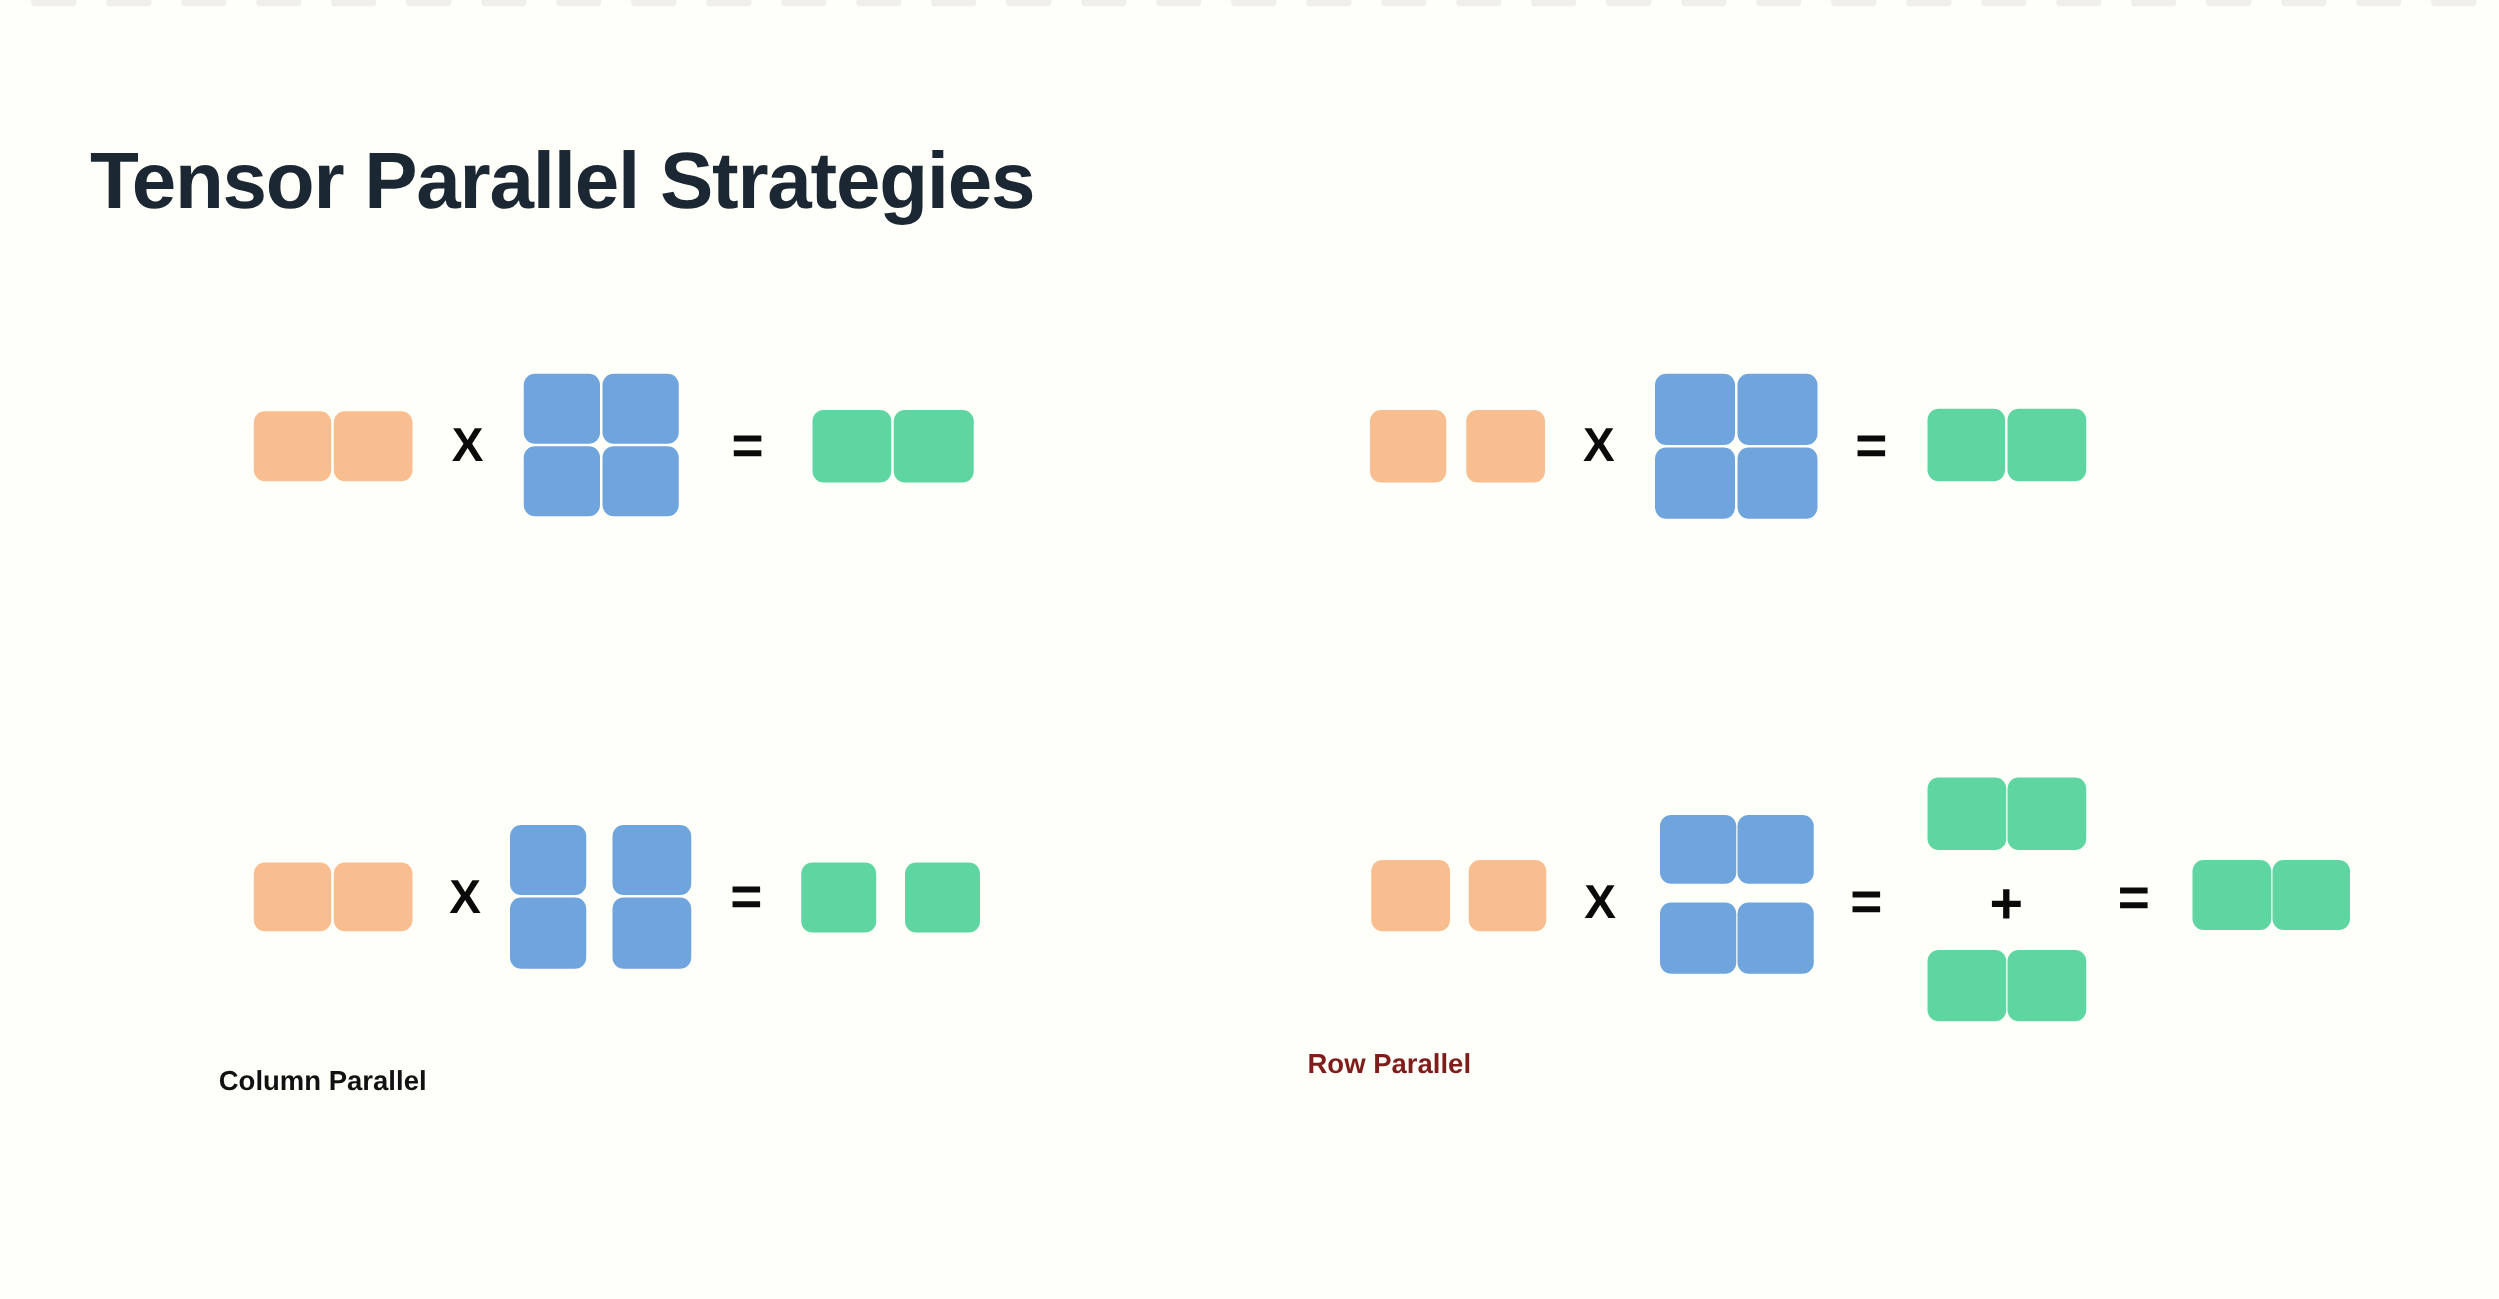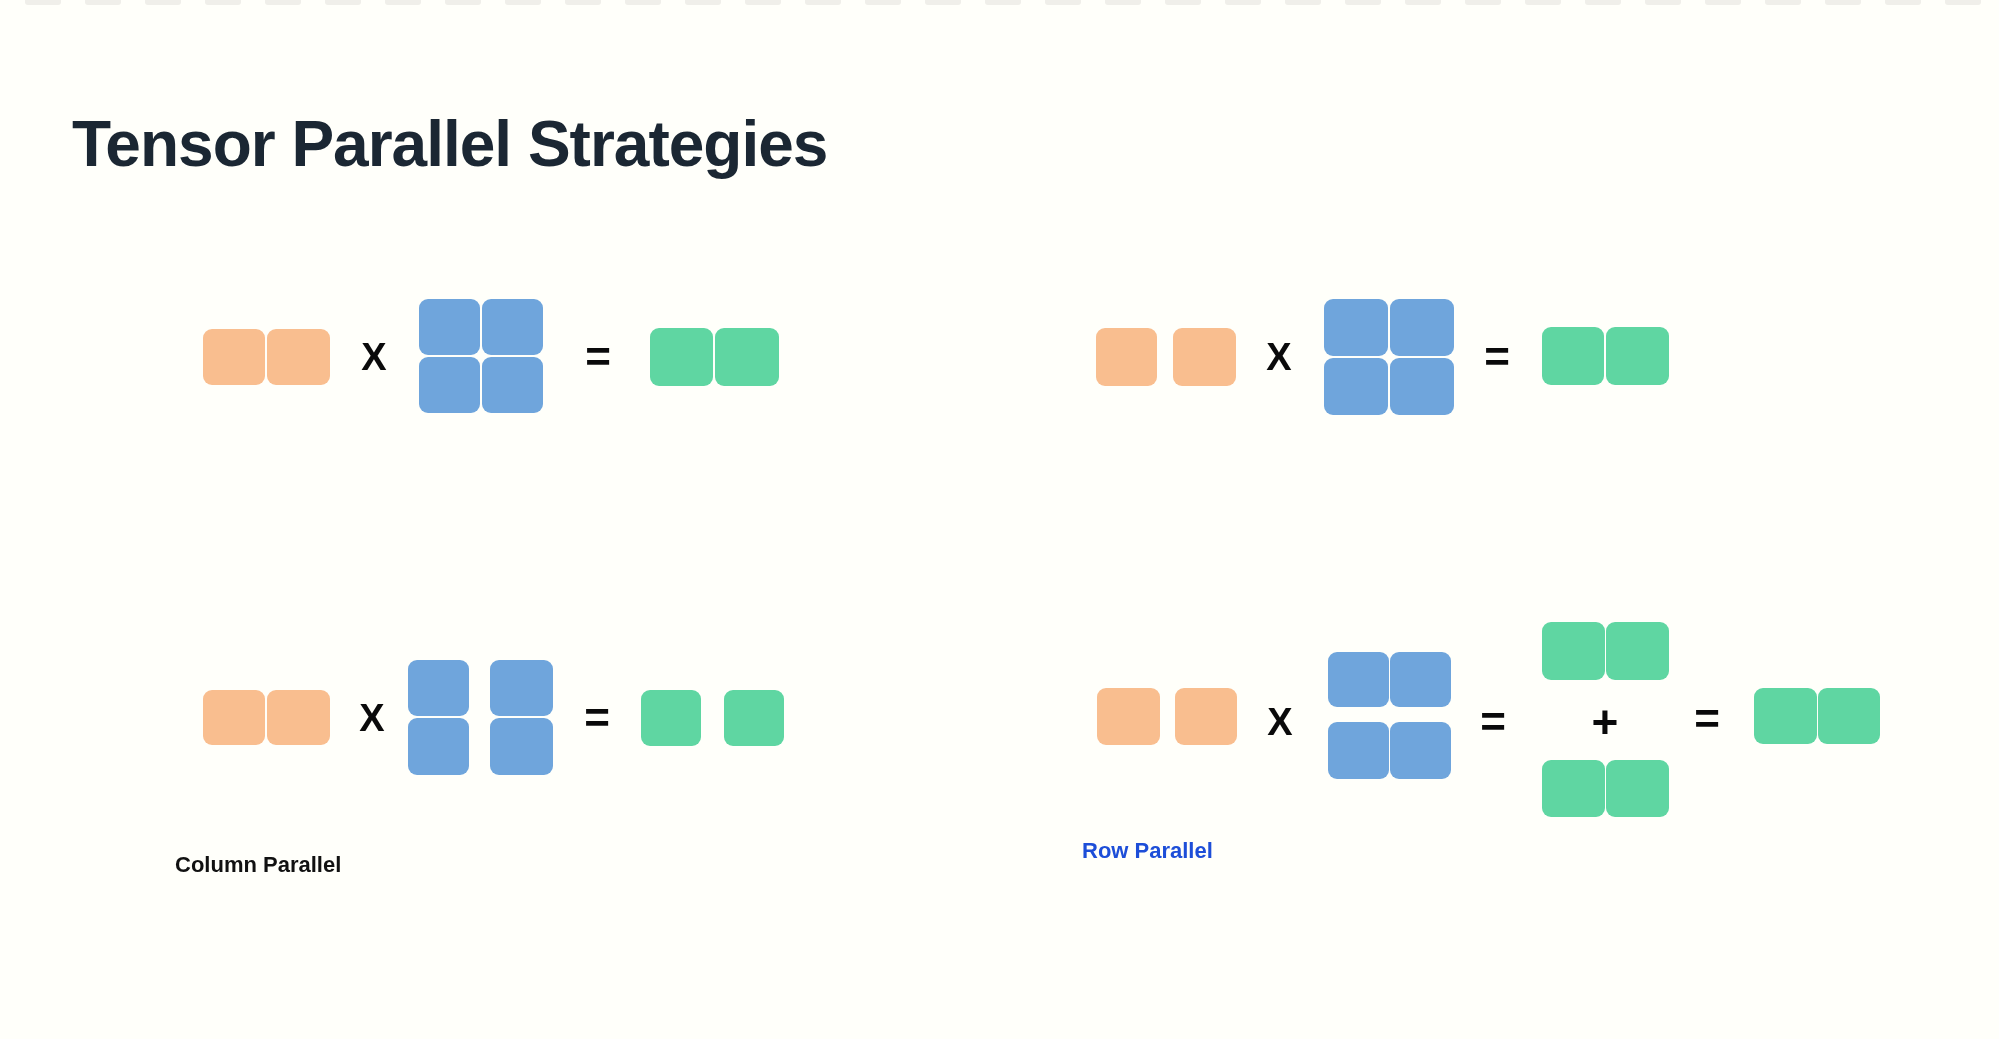--- a/index.html
+++ b/index.html
@@ -136,16 +136,16 @@
         <div class="block" style="left: 1542px; top: 622px; width: 63px; height: 58px; background: rgb(95, 214, 162);"></div>
         <div class="block" style="left: 1606px; top: 622px; width: 63px; height: 58px; background: rgb(95, 214, 162);"></div>
         <div class="block" style="left: 1542px; top: 760px; width: 63px; height: 57px; background: rgb(95, 214, 162);"></div>
         <div class="block" style="left: 1606px; top: 760px; width: 63px; height: 57px; background: rgb(95, 214, 162);"></div>
         <div class="block" style="left: 1754px; top: 688px; width: 63px; height: 56px; background: rgb(95, 214, 162);"></div>
         <div class="block" style="left: 1818px; top: 688px; width: 62px; height: 56px; background: rgb(95, 214, 162);"></div>
         <div class="op" style="left: 1280px; top: 722px; font-size: 38px; color: rgb(10, 10, 10);">X</div>
         <div class="op" style="left: 1493px; top: 722px; font-size: 44px; color: rgb(10, 10, 10);">=</div>
         <div class="op" style="left: 1605px; top: 722px; font-size: 46px; color: rgb(10, 10, 10);">+</div>
         <div class="op" style="left: 1707px; top: 719px; font-size: 44px; color: rgb(10, 10, 10);">=</div>
-        <div class="group-label" style="left: 1082px; top: 838px; color: #1d4ed8;">Row Parallel</div>
+        <div class="group-label" style="left: 1046px; top: 838px; color: #7f1d1d;">Row Parallel</div>
       </div>
     </div>
 </div>
 
 </body></html>

